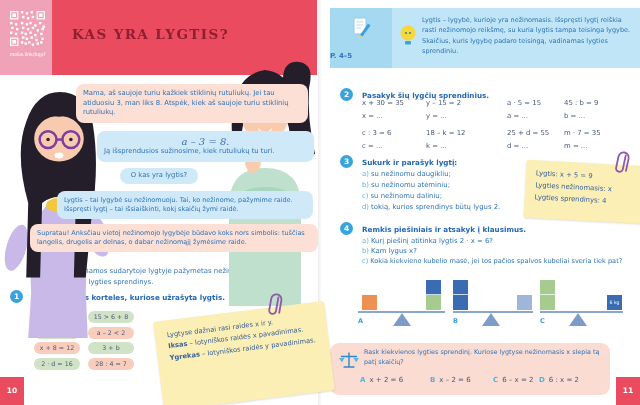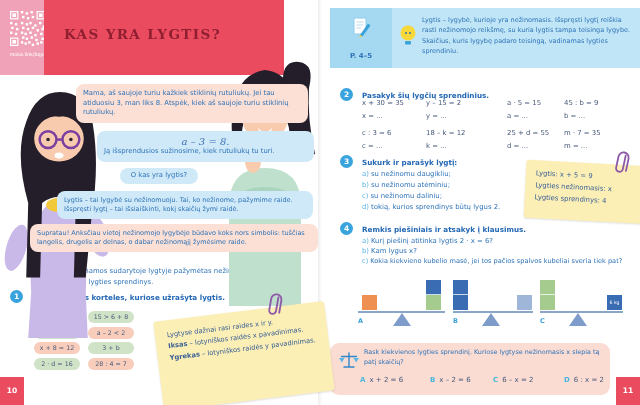--- a/index.html
+++ b/index.html
@@ -7,21 +7,21 @@
   .spread{position:absolute;inset:0}
   .abs{position:absolute}
   .page{position:absolute;top:0;height:405px;width:320px;background:#fff}
   .page-left{left:0}
   .page-right{left:320px}
   .gutter{position:absolute;left:318px;top:0;width:4px;height:405px;background:linear-gradient(90deg,rgba(0,0,0,.07),rgba(0,0,0,0))}
 
   
   .qr-strip{position:absolute;left:0;top:0;width:55px;height:75px;background:#f0a3b8}
   .qr-label{position:absolute;left:0;top:52px;width:55px;text-align:center;font-size:4.8px;color:#fff}
-  .header-red{position:absolute;left:44px;top:0;width:240px;height:75px;background:#ea4b5e}
+  .header-red{position:absolute;left:52px;top:0;width:265px;height:75px;background:#ea4b5e}
   .title{position:absolute;left:20px;top:26px;font-family:"DejaVu Serif",serif;font-weight:700;font-size:13.5px;letter-spacing:1.4px;color:#8f1e31}
 
   
   .bub{position:absolute;border-radius:8px;padding:5px 7px;font-size:6.8px;line-height:1.42;color:#2f74b8;z-index:5}
   .bub-pink{background:#fcdfd5}
   .bub-blue{background:#cfe9f8}
   .hand{font-family:"DejaVu Serif",serif;font-style:italic;font-size:10px;text-align:center;color:#3a6fb5;line-height:1.1}
 
   .h{font-weight:700;color:#2468b4;font-size:7.2px;position:absolute;white-space:nowrap}
   .it{position:absolute;font-size:6.9px;color:#2f74b8;white-space:nowrap}
@@ -36,21 +36,21 @@
   .note{position:absolute;background:#fbefb6;border-radius:3px;color:#3a6096;box-shadow:0 1px 2px rgba(0,0,0,.12)}
   .note1{left:158px;top:311px;width:152px;height:74px;transform:rotate(-7deg);padding:10px 8px 6px 12px;font-size:6.7px;line-height:1.7;z-index:6}
   .note2{left:205px;top:163px;width:112px;height:46px;transform:rotate(3deg);padding:8px 6px 4px 10px;font-size:6.8px;line-height:1.75}
   .note b{font-weight:700}
 
   .pagenum{position:absolute;width:24px;height:28px;background:#ea4b5e;color:#fff;font-size:7.5px;font-weight:700;text-align:center;line-height:28px;top:377px}
 
   
   .ban-tab{position:absolute;left:10px;top:8px;width:62px;height:60px;background:#a5d9f2}
   .ban-main{position:absolute;left:72px;top:8px;width:248px;height:60px;background:#c0e5f6}
-  .ref{position:absolute;left:0;top:44px;width:62px;text-align:center;font-size:7px;color:#2f74b8;font-weight:700}
+  .ref{position:absolute;left:0;top:44px;width:62px;text-align:left;font-size:7px;color:#2f74b8;font-weight:700}
   .def{position:absolute;left:30px;top:7px;width:210px;font-size:6.5px;line-height:1.58;color:#2f74b8}
 
   .eqb{position:absolute;font-size:6.9px;color:#47597a;line-height:12.5px;white-space:nowrap}
   .eq5l{color:#4bb6de;font-weight:700;margin-right:4px}
 
   
   .scales{position:absolute;left:20px;top:272px;width:295px;height:62px}
   .beam{position:absolute;height:2px;background:#8aa6c9;top:39px}
   .ful{position:absolute;width:0;height:0;border-left:9px solid transparent;border-right:9px solid transparent;border-bottom:13px solid #7e9cc9;top:41px}
   .cube{position:absolute;width:15px;height:15px;outline:1px solid rgba(255,255,255,.75)}
@@ -310,20 +310,20 @@
     <div class="pinkbox">
       <svg class="abs" style="left:9px;top:8px" width="20" height="20" viewBox="0 0 20 20">
         <path d="M10 2 v13 M5 16 h10 M2.5 5.5 h15" stroke="#2f86c8" stroke-width="1.4" fill="none" stroke-linecap="round"></path>
         <path d="M0 7 l2.8 4.5 L5.6 7 Z" fill="#5bb8e6"></path>
         <path d="M14.4 7 l2.8 4.5 L20 7 Z" fill="#5bb8e6"></path>
       </svg>
       <div class="pb-text">Rask kiekvienos lygties sprendinį. Kuriose lygtyse nežinomasis x slepia tą patį skaičių?</div>
       <div class="pb-eq" style="left:30px"><span class="eq5l">A</span><span>x + 2 = 6</span></div>
       <div class="pb-eq" style="left:100px"><span class="eq5l">B</span><span>x – 2 = 6</span></div>
       <div class="pb-eq" style="left:163px"><span class="eq5l">C</span><span>6 – x = 2</span></div>
-      <div class="pb-eq" style="left:234px"><span class="eq5l">D</span><span>6 : x = 2</span></div>
+      <div class="pb-eq" style="left:209px"><span class="eq5l">D</span><span>6 : x = 2</span></div>
     </div>
 
     <div class="pagenum" style="left:296px">11</div>
   </div>
 
   <div class="gutter"></div>
 </div>
 
 </body></html>

